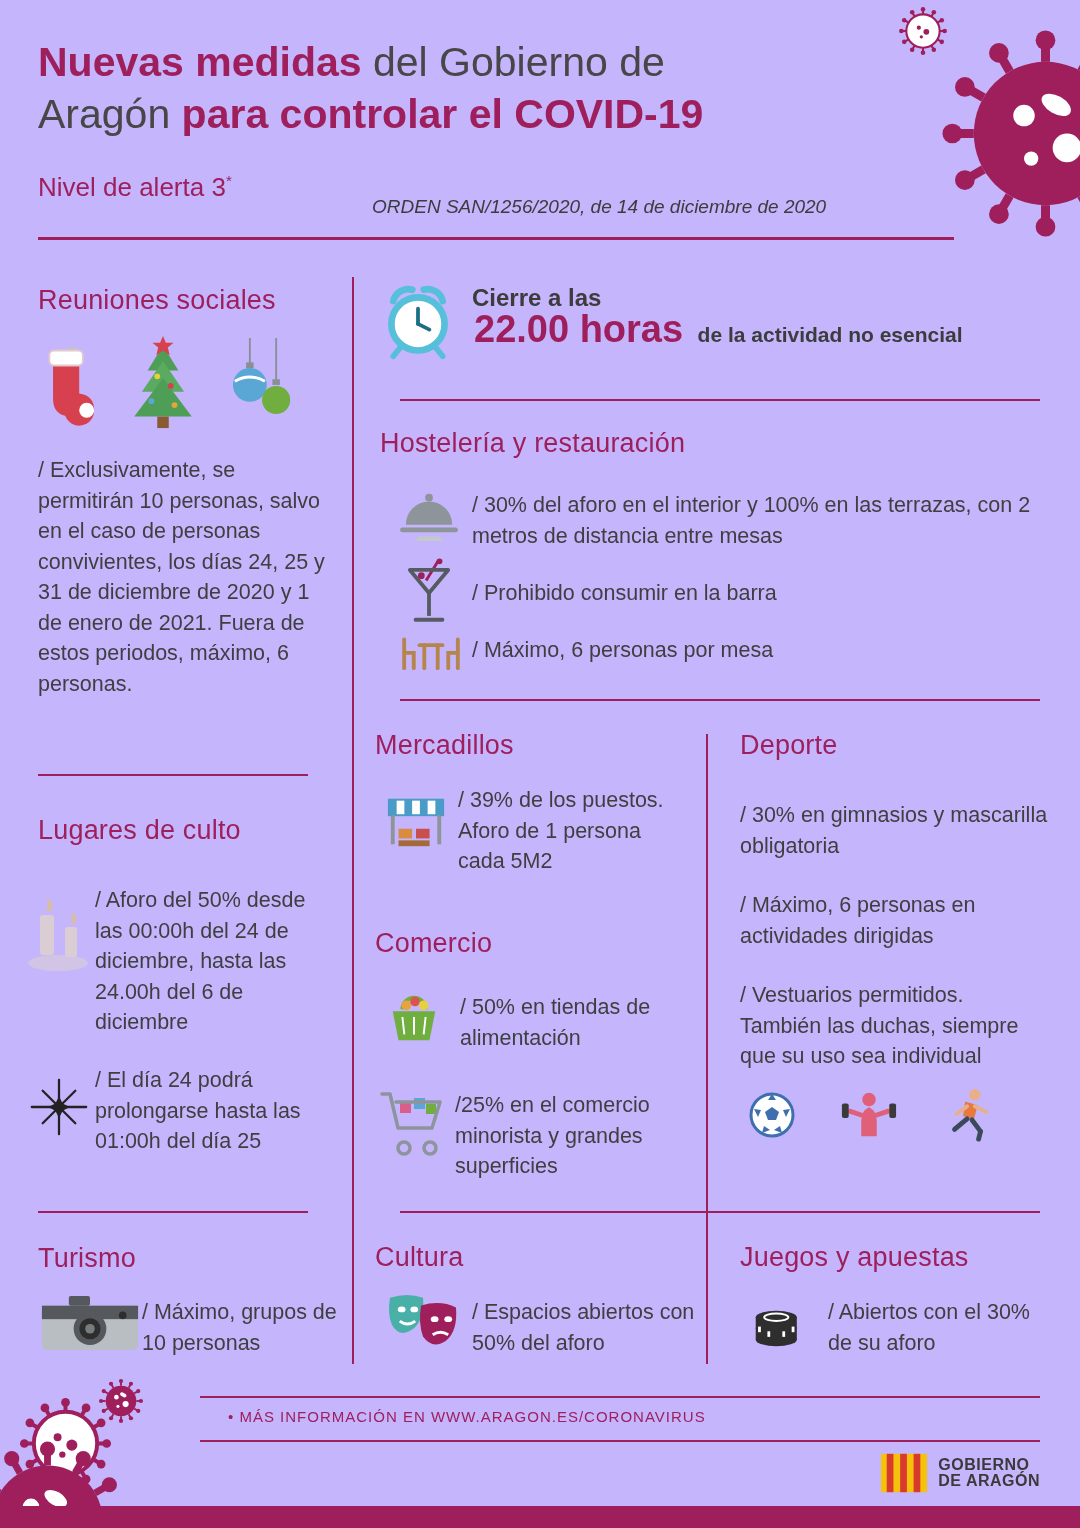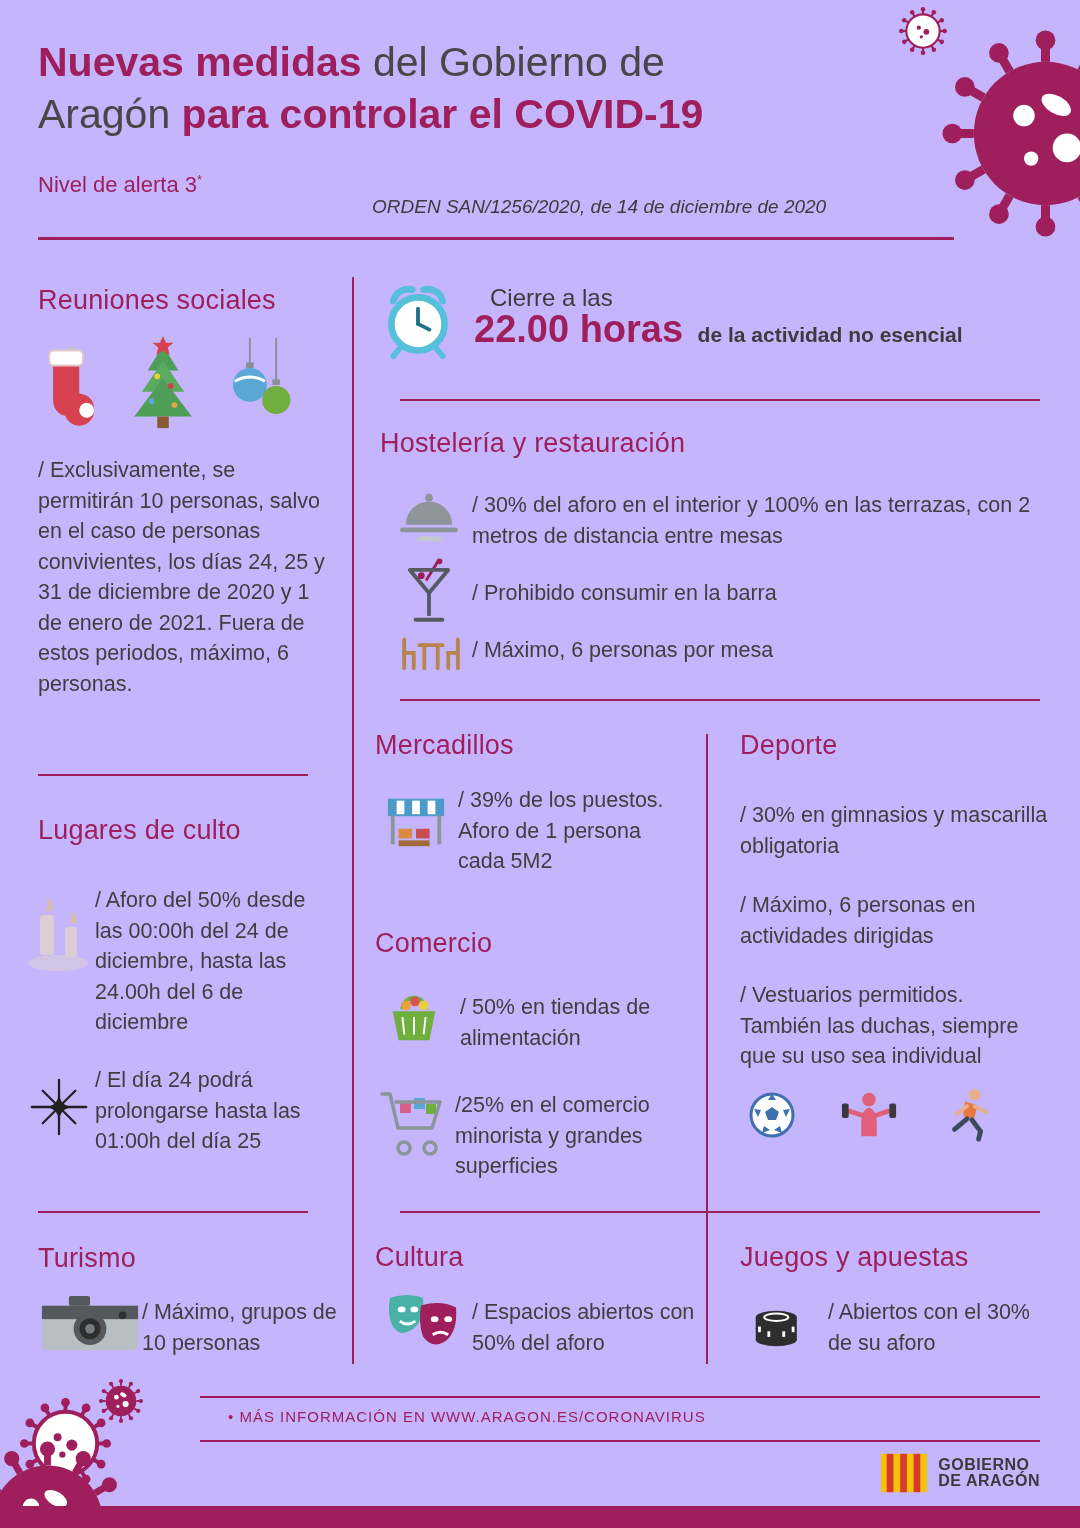--- a/index.html
+++ b/index.html
@@ -13,29 +13,29 @@
   body{font-family:"Liberation Sans",sans-serif;color:var(--body)}
   #page{position:relative;width:1080px;height:1528px;background:#c4b5fd;overflow:hidden}
   .hline{position:absolute;background:var(--accent);height:2px}
   .vline{position:absolute;background:var(--accent);width:2px}
 
   .main-title{position:absolute;left:38px;top:36px;width:780px;
     font-size:41px;line-height:1.27;color:var(--title);font-weight:400}
   .b{font-weight:400}
   .hl{font-weight:700;color:var(--accent)}
 
-  .alert-level{position:absolute;left:38px;top:172px;font-size:22px;color:var(--accent);font-weight:400}
+  .alert-level{position:absolute;left:38px;top:172px;font-size:26px;color:var(--accent);font-weight:400}
   .alert-level sup{font-size:58%;vertical-align:super}
   .order-ref{position:absolute;left:372px;top:196px;font-size:19px;font-style:italic;color:#3c3c3c}
 
   .sec-title{position:absolute;font-size:27px;font-weight:400;color:var(--accent);letter-spacing:.2px}
   .rich{position:absolute;font-size:21.5px;line-height:1.42;color:var(--body)}
   .icon{position:absolute}
 
-  .cierre-intro{position:absolute;left:490px;top:284px;font-size:24px;font-weight:400;color:#3c3c3c}
+  .cierre-intro{position:absolute;left:472px;top:284px;font-size:24px;font-weight:700;color:#3c3c3c}
   .cierre-line{position:absolute;left:474px;top:308px;white-space:nowrap}
   .cierre-time{font-size:38px;font-weight:700;color:var(--accent)}
   .cierre-detail{font-size:21px;font-weight:700;color:#3c3c3c;margin-left:10px}
 
   .xmas-row{position:absolute;left:40px;top:336px;display:flex;gap:26px;align-items:flex-end}
   .sports-row{position:absolute;left:748px;top:1086px;display:flex;gap:44px;align-items:center}
 
   .footer-info{position:absolute;left:228px;top:1408px;font-size:15px;letter-spacing:1px;color:var(--accent)}
   .logo{position:absolute;right:40px;top:1452px;display:flex;gap:10px;align-items:center}
   .logo-text{font-size:16px;font-weight:700;color:#3a3a3a;line-height:1.02;letter-spacing:.5px}

